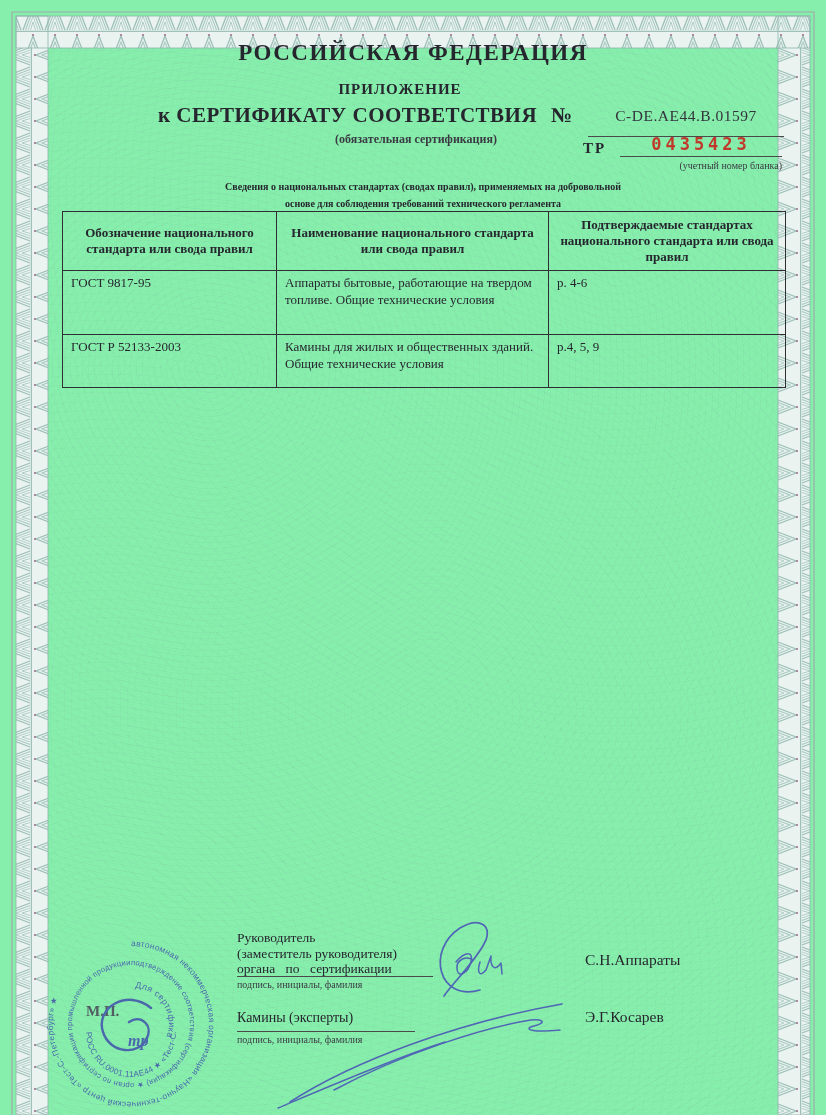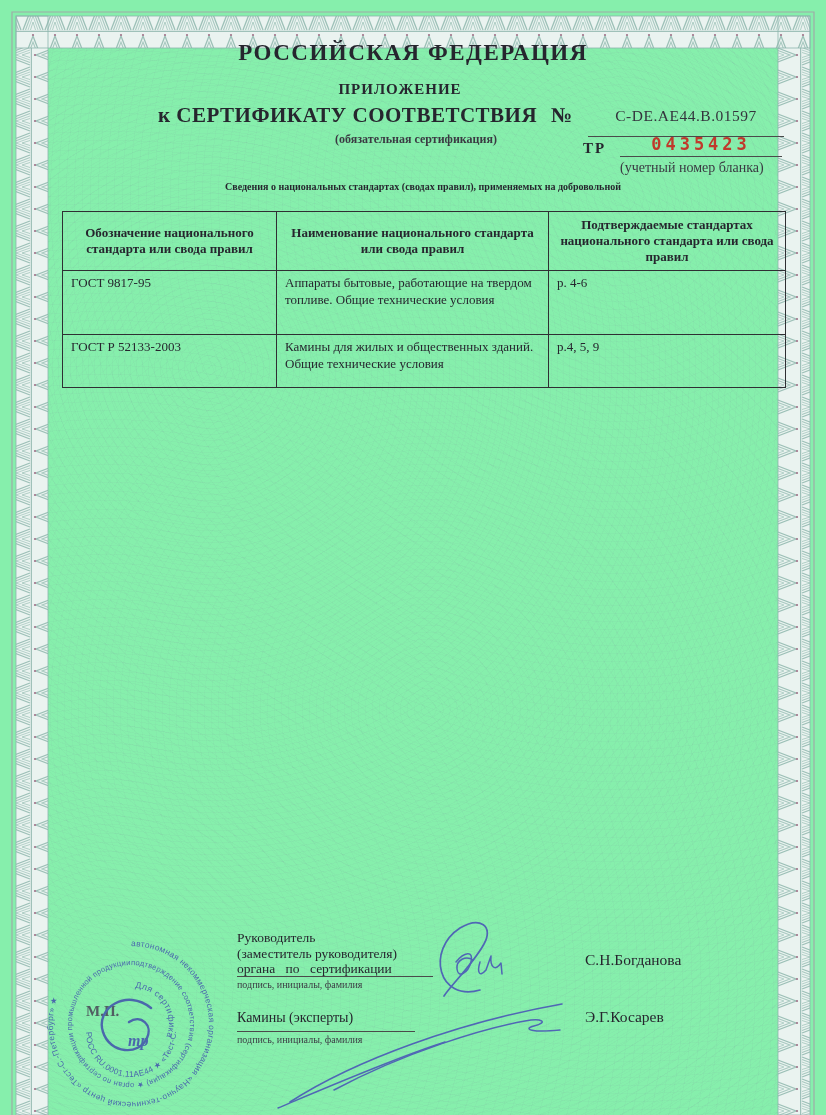--- a/index.html
+++ b/index.html
@@ -25,21 +25,21 @@
   .doc-country{left:0;width:826px;top:40px;text-align:center;font-size:23px;font-weight:bold;letter-spacing:1.5px;}
   .doc-type{left:0;width:800px;top:81px;text-align:center;font-size:15px;font-weight:bold;letter-spacing:1px;}
   .title-main{left:158px;top:103px;font-size:21px;font-weight:bold;letter-spacing:.5px;white-space:nowrap;}
   .title-main .nosign{margin-left:14px;}
   .cert-number{left:588px;top:107px;width:196px;text-align:center;font-size:15.5px;letter-spacing:.5px;
     border-bottom:1px solid #4a4a4a;padding-bottom:11px;color:#33333c;}
   .subtitle{left:16px;width:800px;top:132px;text-align:center;font-size:12px;font-weight:bold;color:#3a3a42;}
   .tr-label{left:583px;top:140px;font-size:15px;font-weight:bold;letter-spacing:2px;}
   .blank-number{left:620px;top:134px;width:162px;text-align:center;border-bottom:1px solid #4a4a4a;
     font-family:"DejaVu Sans Mono", monospace;font-size:17px;font-weight:bold;letter-spacing:4px;padding-bottom:2px;}
-  .blank-caption{left:620px;top:160px;width:162px;text-align:left;font-size:14px;color:#3a3a42;}
+  .blank-caption{left:620px;top:160px;width:162px;text-align:right;font-size:10px;color:#3a3a42;}
   .intro{left:60px;width:726px;top:179px;text-align:center;font-size:10px;font-weight:bold;line-height:16.5px;}
 
   table.standards{position:absolute;left:62px;top:211px;width:723px;border-collapse:collapse;
     font-size:13px;table-layout:fixed;background:transparent;}
   table.standards th, table.standards td{border:1.4px solid #2f2f33;padding:3px 8px;vertical-align:top;}
   table.standards th{font-weight:bold;text-align:center;vertical-align:middle;line-height:16px;height:50px;padding:4px 6px;}
   table.standards td{line-height:17px;}
   tr.row-1 td{height:57px;}
   tr.row-2 td{height:46px;}
   .col-1{width:214px;} .col-2{width:272px;} .col-3{width:237px;}
@@ -115,20 +115,21 @@
     <div class="abs cert-number">C-DE.AE44.B.01597</div>
 
     <div class="abs subtitle">(обязательная сертификация)</div>
 
     <div class="abs tr-label">ТР</div>
     <div class="abs blank-number" style="color:#c0392b;">0435423</div>
     <div class="abs blank-caption">(учетный номер бланка)</div>
 
     <div class="abs intro">
       <div>Сведения о национальных стандартах (сводах правил), применяемых на добровольной</div>
+      <div>основе для соблюдения требований технического регламента</div>
     </div>
 
     <table class="standards">
       <colgroup>
         <col class="col-1">
           <col class="col-2">
           <col class="col-3">
       </colgroup>
       <thead>
         <tr>
@@ -151,21 +152,21 @@
       </tbody>
     </table>
 
     <div class="abs sig-role">
       <div>Руководитель</div>
       <div>(заместитель руководителя)</div>
       <div class="justified">органа по сертификации</div>
     </div>
     <div class="abs sig-rule-1"></div>
     <div class="abs sig-hint-1">подпись, инициалы, фамилия</div>
-    <div class="abs sig-name-1">С.Н.Богданова</div>
+    <div class="abs sig-name-1">С.Н.Аппараты</div>
 
     <svg class="abs" style="left:398px;top:912px;" width="125" height="90" viewBox="0 0 125 90">
       <path class="ink" stroke-width="1.7" d="M82,78 C40,90 28,38 62,16 C82,4 96,14 86,32 C75,52 54,72 46,84"></path>
       <path class="ink" stroke-width="1.5" d="M58,50 C66,40 76,38 73,50 C70,61 60,67 59,57 C58,48 68,43 75,48"></path>
       <path class="ink" stroke-width="1.5" d="M82,50 C79,60 81,66 88,58 L93,44 C92,55 97,60 103,51 L104,62"></path>
     </svg>
 
     <div class="abs sig-role-2">Камины (эксперты)</div>
     <div class="abs sig-rule-2"></div>
     <div class="abs sig-hint-2">подпись, инициалы, фамилия</div>

